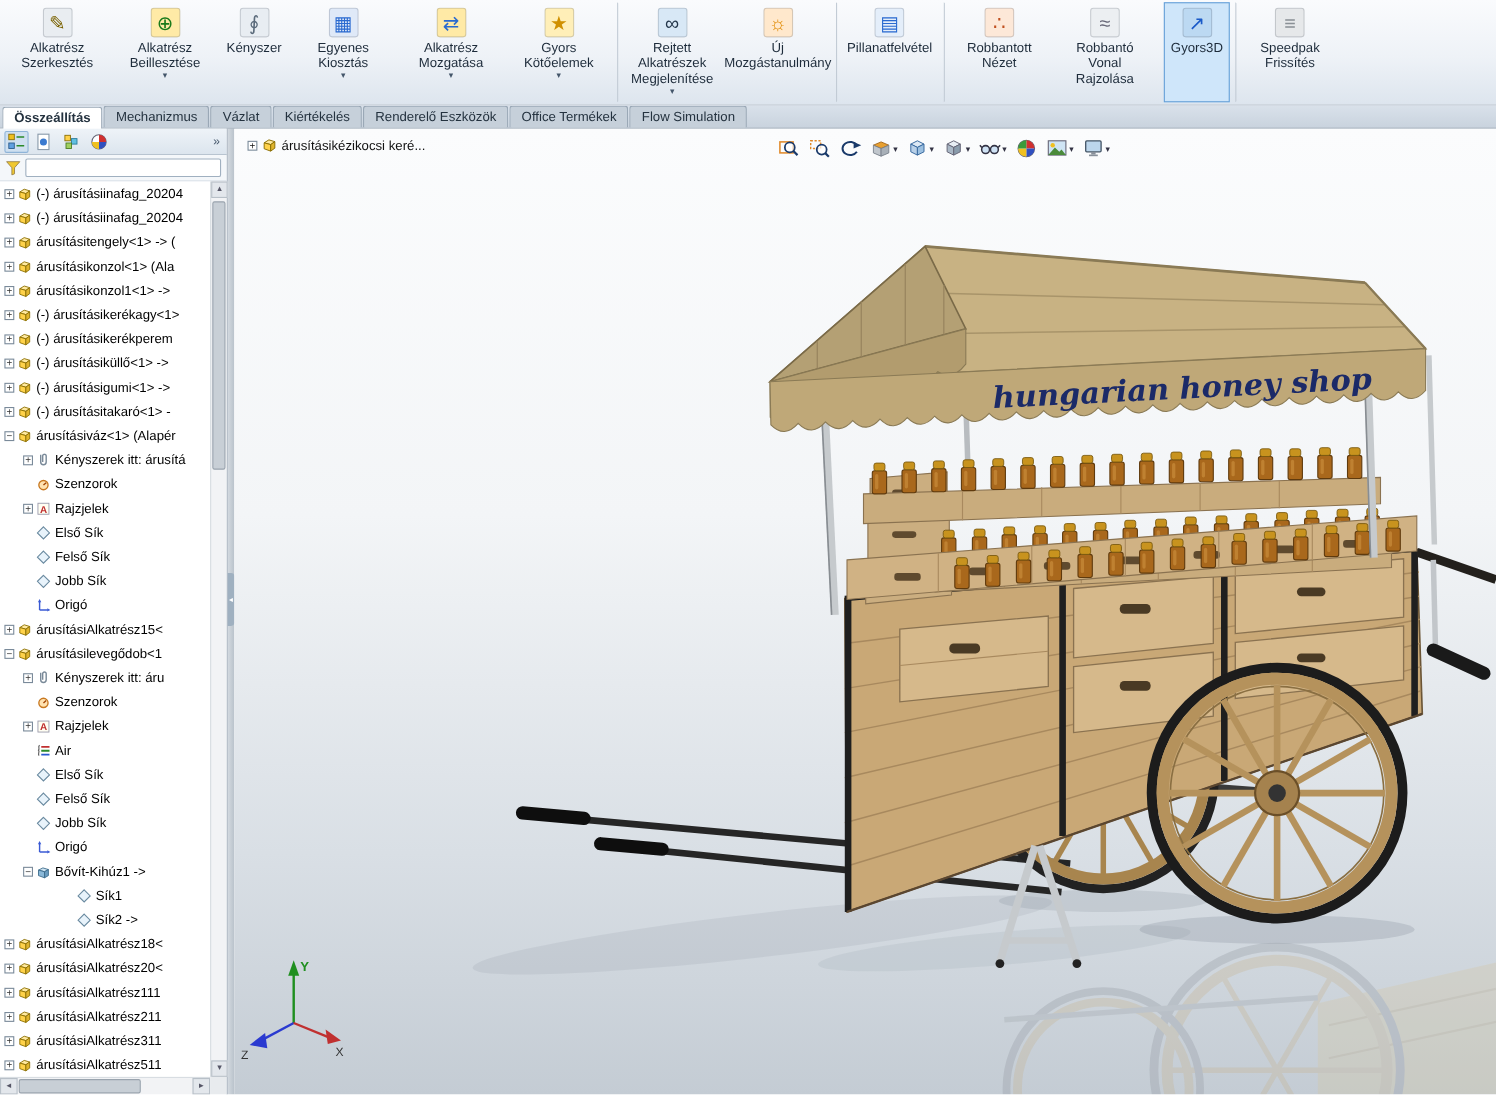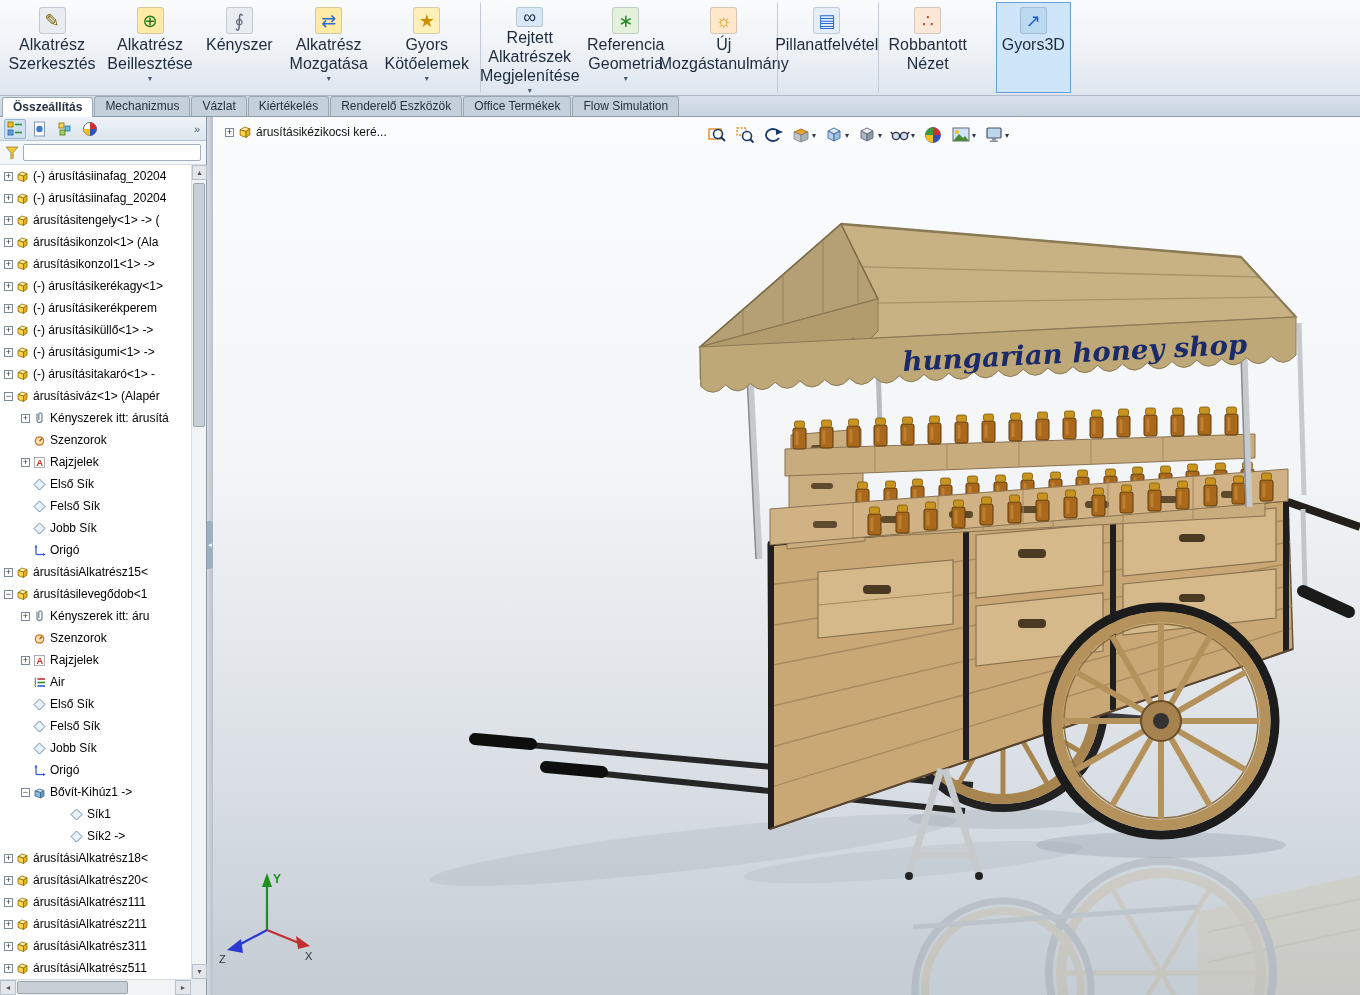--- a/index.html
+++ b/index.html
@@ -8,22 +8,22 @@
   .app { position:relative; width:1360px; height:995px; display:flex; flex-direction:column; }
 
   
   .ribbon { height:96px; background:linear-gradient(180deg,#fafbfd 0%,#eef2f7 55%,#dde5ee 100%);
             border-bottom:1px solid #b0bcc8; display:flex; align-items:stretch; padding:2px 4px; gap:2px; overflow:hidden; }
   .rb { display:flex; flex-direction:column; align-items:center; justify-content:flex-start;
         min-width:52px; max-width:96px; padding:4px 5px 1px; border:1px solid transparent; border-radius:2px;
         text-align:center; cursor:default; }
   .rb.st-active { background:#cfe6fa; border-color:#66a0d8; }
   .rb.sep-yes { border-left:1px solid #c2cbd5; border-radius:0; margin-left:3px; padding-left:9px; }
-  .rb.sep-yes.st-active { border:1px solid #66a0d8; margin-left:20px; padding-left:5px; }
-  .rb-label { font-size:16px; line-height:1.18; color:#1d2b3a; margin-top:2px; }
+  .rb.sep-yes.st-active { border:1px solid #66a0d8; margin-left:4px; padding-left:5px; }
+  .rb-label { font-size:12px; line-height:1.18; color:#1d2b3a; margin-top:2px; }
   .rb-caret { height:9px; font-size:8px; color:#44566a; line-height:9px; }
   .rb-caret.dd-no { visibility:hidden; }
   .rb-caret.dd-yes::after { content:"▾"; }
   .swicon { width:27px; height:27px; border-radius:3px; display:flex; align-items:center; justify-content:center;
             font-size:18px; line-height:1; border:1px solid rgba(90,100,110,.25); }
   .ic-edit-component{background:#e9edf1;color:#7a6200;} .ic-edit-component::before{content:"✎";}
   .ic-insert-component{background:#ffeaa6;color:#1a7a1a;} .ic-insert-component::before{content:"⊕";}
   .ic-mate{background:#e8edf2;color:#5a6a7a;} .ic-mate::before{content:"∮";}
   .ic-linear-pattern{background:#dfe9f8;color:#2a6ad0;} .ic-linear-pattern::before{content:"▦";}
   .ic-smart-fasteners{background:#ffefb8;color:#d09000;} .ic-smart-fasteners::before{content:"★";}
@@ -118,71 +118,81 @@
         <span class="rb-label">Alkatrész Beillesztése</span>
         <span class="rb-caret dd-yes"></span>
       </div>
 
       <div class="rb st-normal sep-no">
         <span class="swicon ic-mate"></span>
         <span class="rb-label">Kényszer</span>
         <span class="rb-caret dd-no"></span>
       </div>
 
+      <div class="rb st-normal sep-no">
+        <span class="swicon ic-linear-pattern"></span>
+        <span class="rb-label">Egyenes Kiosztás</span>
+        <span class="rb-caret dd-yes"></span>
+      </div>
 
       <div class="rb st-normal sep-no">
         <span class="swicon ic-move-component"></span>
         <span class="rb-label">Alkatrész Mozgatása</span>
         <span class="rb-caret dd-yes"></span>
       </div>
 
       <div class="rb st-normal sep-no">
         <span class="swicon ic-smart-fasteners"></span>
         <span class="rb-label">Gyors Kötőelemek</span>
         <span class="rb-caret dd-yes"></span>
       </div>
 
       <div class="rb st-normal sep-yes">
         <span class="swicon ic-show-hidden"></span>
         <span class="rb-label">Rejtett Alkatrészek Megjelenítése</span>
         <span class="rb-caret dd-yes"></span>
       </div>
 
 
-      <div class="rb st-normal sep-no">
-        <span class="swicon ic-reference-geometry"></span>
-        <span class="rb-label">Referencia Geometria</span>
-        <span class="rb-caret dd-yes"></span>
-      </div>
 
       <div class="rb st-normal sep-no">
         <span class="swicon ic-motion-study"></span>
         <span class="rb-label">Új Mozgástanulmány</span>
         <span class="rb-caret dd-no"></span>
       </div>
 
       <div class="rb st-normal sep-yes">
         <span class="swicon ic-bom"></span>
         <span class="rb-label">Pillanatfelvétel</span>
         <span class="rb-caret dd-no"></span>
       </div>
 
       <div class="rb st-normal sep-yes">
         <span class="swicon ic-exploded-view"></span>
         <span class="rb-label">Robbantott Nézet</span>
         <span class="rb-caret dd-no"></span>
       </div>
 
+      <div class="rb st-normal sep-no">
+        <span class="swicon ic-explode-lines"></span>
+        <span class="rb-label">Robbantó Vonal Rajzolása</span>
+        <span class="rb-caret dd-no"></span>
+      </div>
 
       <div class="rb st-active sep-yes">
         <span class="swicon ic-instant3d"></span>
         <span class="rb-label">Gyors3D</span>
         <span class="rb-caret dd-no"></span>
       </div>
 
+      <div class="rb st-normal sep-yes">
+        <span class="swicon ic-speedpak"></span>
+        <span class="rb-label">Speedpak Frissítés</span>
+        <span class="rb-caret dd-no"></span>
+      </div>
 
     </div>
 
   <div class="tabbar">
 
       <div class="tab t-active">
         <span>Összeállítás</span>
       </div>
 
       <div class="tab t-normal">

